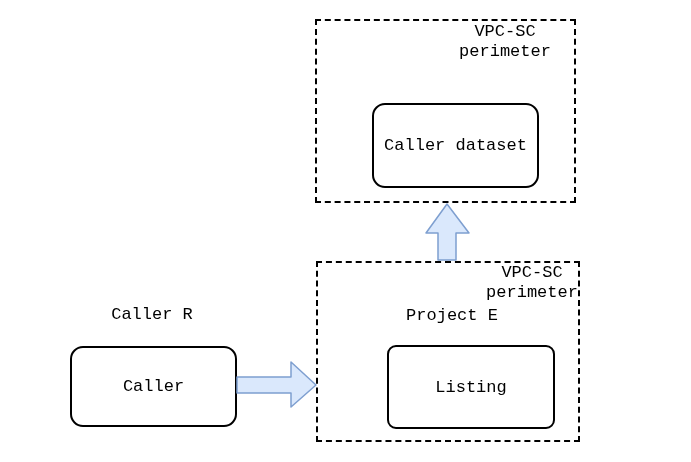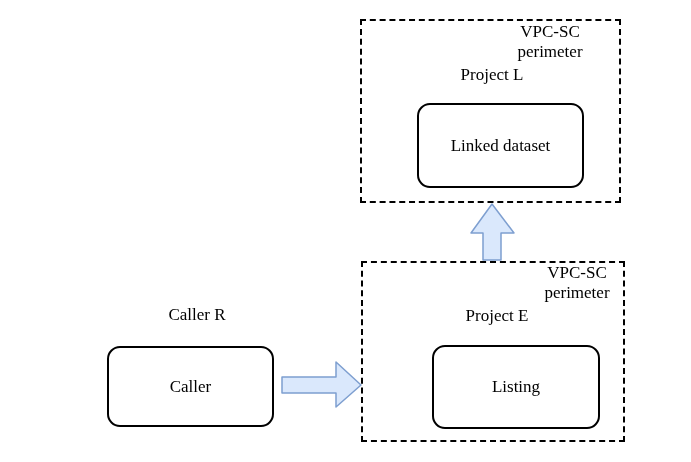--- a/index.html
+++ b/index.html
@@ -5,25 +5,24 @@
   html, body {
     margin: 0;
     padding: 0;
     background: #ffffff;
   }
   .canvas {
     position: relative;
     width: 608px;
     height: 462px;
     background: var(--background, #ffffff);
-    font-family: Liberation Serif, serif;
+    font-family: Liberation Mono, monospace;
     font-size: 17px;
     color: #000000;
     overflow: hidden;
-    margin-left: 45px;
   }
   .perimeter {
     position: absolute;
     border: 2px dashed var(--shape-stroke, #000000);
     box-sizing: border-box;
     background: transparent;
   }
   .perimeter-top    { left: 315px; top: 19px;  width: 261px; height: 184px; }
   .perimeter-bottom { left: 316px; top: 261px; width: 264px; height: 181px; }
 
@@ -45,22 +44,22 @@
     border: 2px solid var(--shape-stroke, #000000);
     border-radius: 13px;
     box-sizing: border-box;
     background: #ffffff;
     display: flex;
     align-items: center;
     justify-content: center;
     text-align: center;
   }
   .node-linked-dataset { left: 372px; top: 103px; width: 167px; height: 85px; }
-  .node-listing        { left: 387px; top: 345px; width: 168px; height: 84px; }
-  .node-caller         { left: 62px;  top: 346px; width: 167px; height: 81px; }
+  .node-listing        { left: 387px; top: 345px; width: 168px; height: 84px; border-radius: 9px; }
+  .node-caller         { left: 70px;  top: 346px; width: 167px; height: 81px; }
 
   .arrow { position: absolute; }
   .arrow-right { left: 236px; top: 361px; }
   .arrow-up    { left: 425px; top: 203px; }
   .arrow polygon {
     fill: var(--arrow-fill, #dae8fc);
     stroke: var(--arrow-stroke, #7e9fd0);
     stroke-width: 1.5;
     stroke-linejoin: round;
   }
@@ -70,24 +69,23 @@
 
 <div class="canvas">
 
   <div class="perimeter perimeter-top"></div>
 
   <div class="label-block perimeter-label-top">
     <div>VPC-SC</div>
     <div>perimeter</div>
   </div>
 
-  <div class="label-block project-label-l">Project L</div>
 
   <div class="node node-linked-dataset">
-    <span>Linked dataset</span>
+    <span>Caller dataset</span>
   </div>
 
   <div class="perimeter perimeter-bottom"></div>
 
   <div class="label-block perimeter-label-bottom">
     <div>VPC-SC</div>
     <div>perimeter</div>
   </div>
 
   <div class="label-block project-label-e">Project E</div>

